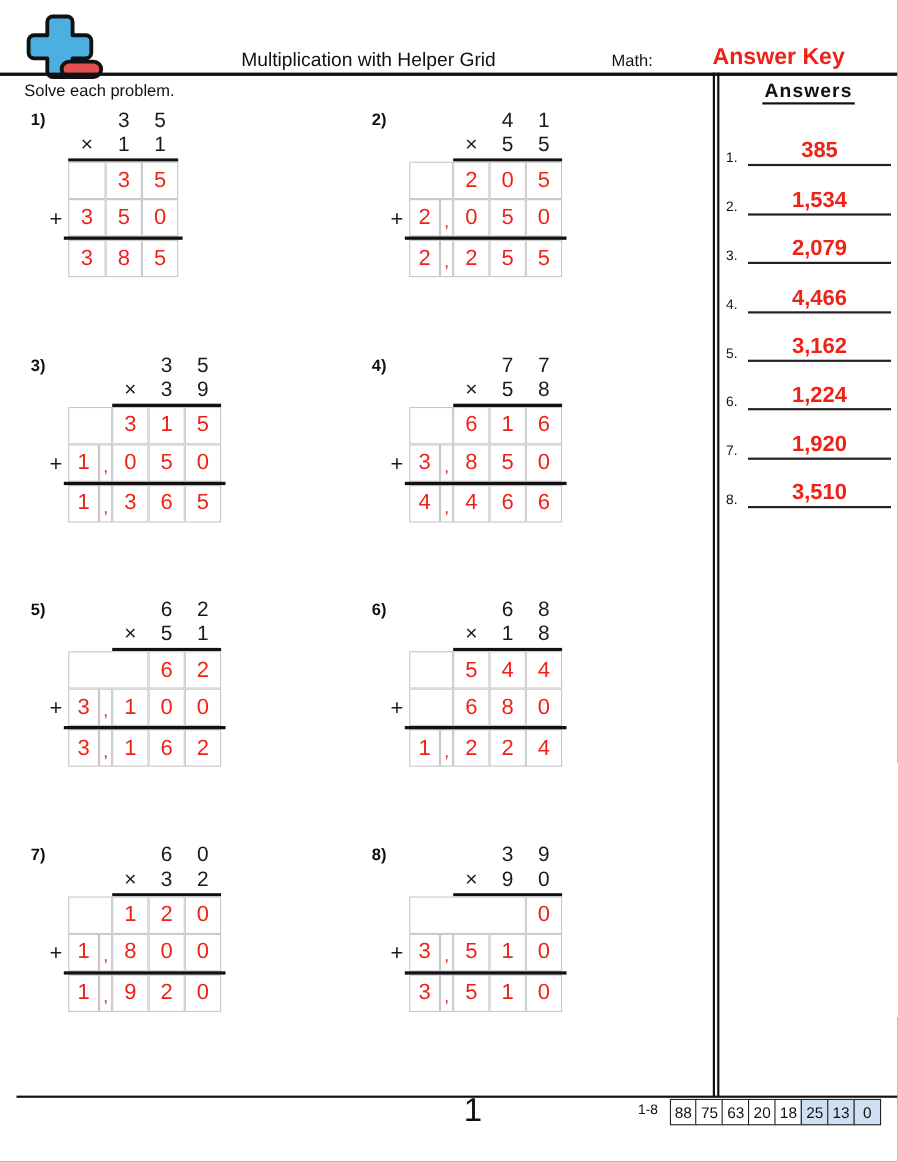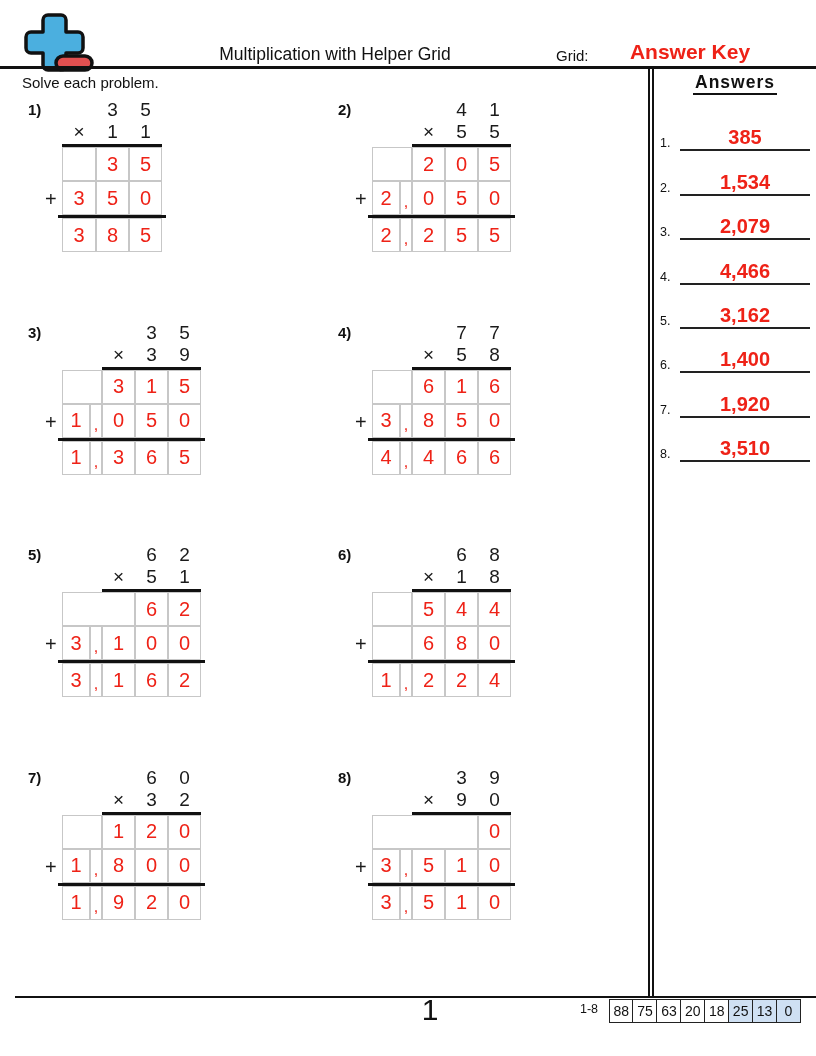--- a/index.html
+++ b/index.html
@@ -5,21 +5,21 @@
   html,body{margin:0;padding:0;background:#888;}
   *{box-sizing:border-box;}
   .page{
     position:relative;width:816px;height:1056px;background:#fff;margin:0 auto;
     font-family:"Liberation Sans",sans-serif;color:#111;overflow:hidden;
   }
   
   .logo{position:absolute;left:20px;top:12px;}
   .hdr-title{position:absolute;left:150px;top:44px;width:370px;text-align:center;font-size:17.5px;}
   .hdr-name{position:absolute;left:556px;top:47px;font-size:15px;}
-  .hdr-key{position:absolute;left:612px;top:40px;width:156px;text-align:center;
+  .hdr-key{position:absolute;left:612px;top:40px;width:156px;text-align:right;
            font-size:21px;font-weight:bold;color:var(--red);}
   .hdr-line{position:absolute;left:0;right:0;top:66px;height:3px;background:#111;}
   .instructions{position:absolute;left:22px;top:74px;font-size:15px;font-weight:normal;}
   
   .divider{position:absolute;left:648px;top:66px;height:931px;width:6px;
            border-left:2px solid #111;border-right:2px solid #111;}
   .answers{position:absolute;left:660px;top:72px;width:150px;}
   .answers-head{text-align:center;font-size:17.5px;font-weight:bold;letter-spacing:1px;}
   .answers-head span{border-bottom:2px solid #111;padding:0 2px 1px 2px;}
   .ans-list{margin-top:14px;}
@@ -61,21 +61,21 @@
 </head>
 <body>
 
 <div class="page" style="--red: #ee2217; --grid-border: #c7c7c7; --hl: #cfe0f3;">
 
   <svg class="logo" width="80" height="62" viewBox="0 0 80 62">
     <path d="M28,3 h13 a5,5 0 0 1 5,5 v12 h12 a5,5 0 0 1 5,5 v11 a5,5 0 0 1 -5,5 h-12 v12 a5,5 0 0 1 -5,5 h-13 a5,5 0 0 1 -5,-5 v-12 h-12 a5,5 0 0 1 -5,-5 v-11 a5,5 0 0 1 5,-5 h12 v-12 a5,5 0 0 1 5,-5 z" fill="#4bafdf" stroke="#111" stroke-width="3.5" stroke-linejoin="round"></path>
     <rect x="36" y="44" width="36" height="14" rx="7" fill="#e25050" stroke="#111" stroke-width="3.5"></rect>
   </svg>
   <div class="hdr-title">Multiplication with Helper Grid</div>
-  <div class="hdr-name">Grid:</div>
+  <div class="hdr-name">Math:</div>
   <div class="hdr-key">Answer Key</div>
   <div class="hdr-line"></div>
   <div class="instructions">Solve each problem.</div>
 
   <div class="divider"></div>
   <div class="answers">
     <div class="answers-head">
       <span>Answers</span>
     </div>
     <div class="ans-list" id="ans-list">
@@ -99,21 +99,21 @@
     <div class="ans-val">4,466</div>
   </div>
 
   <div class="ans-item">
     <span class="ans-num">5.</span>
     <div class="ans-val">3,162</div>
   </div>
 
   <div class="ans-item">
     <span class="ans-num">6.</span>
-    <div class="ans-val">1,400</div>
+    <div class="ans-val">1,224</div>
   </div>
 
   <div class="ans-item">
     <span class="ans-num">7.</span>
     <div class="ans-val">1,920</div>
   </div>
 
   <div class="ans-item">
     <span class="ans-num">8.</span>
     <div class="ans-val">3,510</div>

